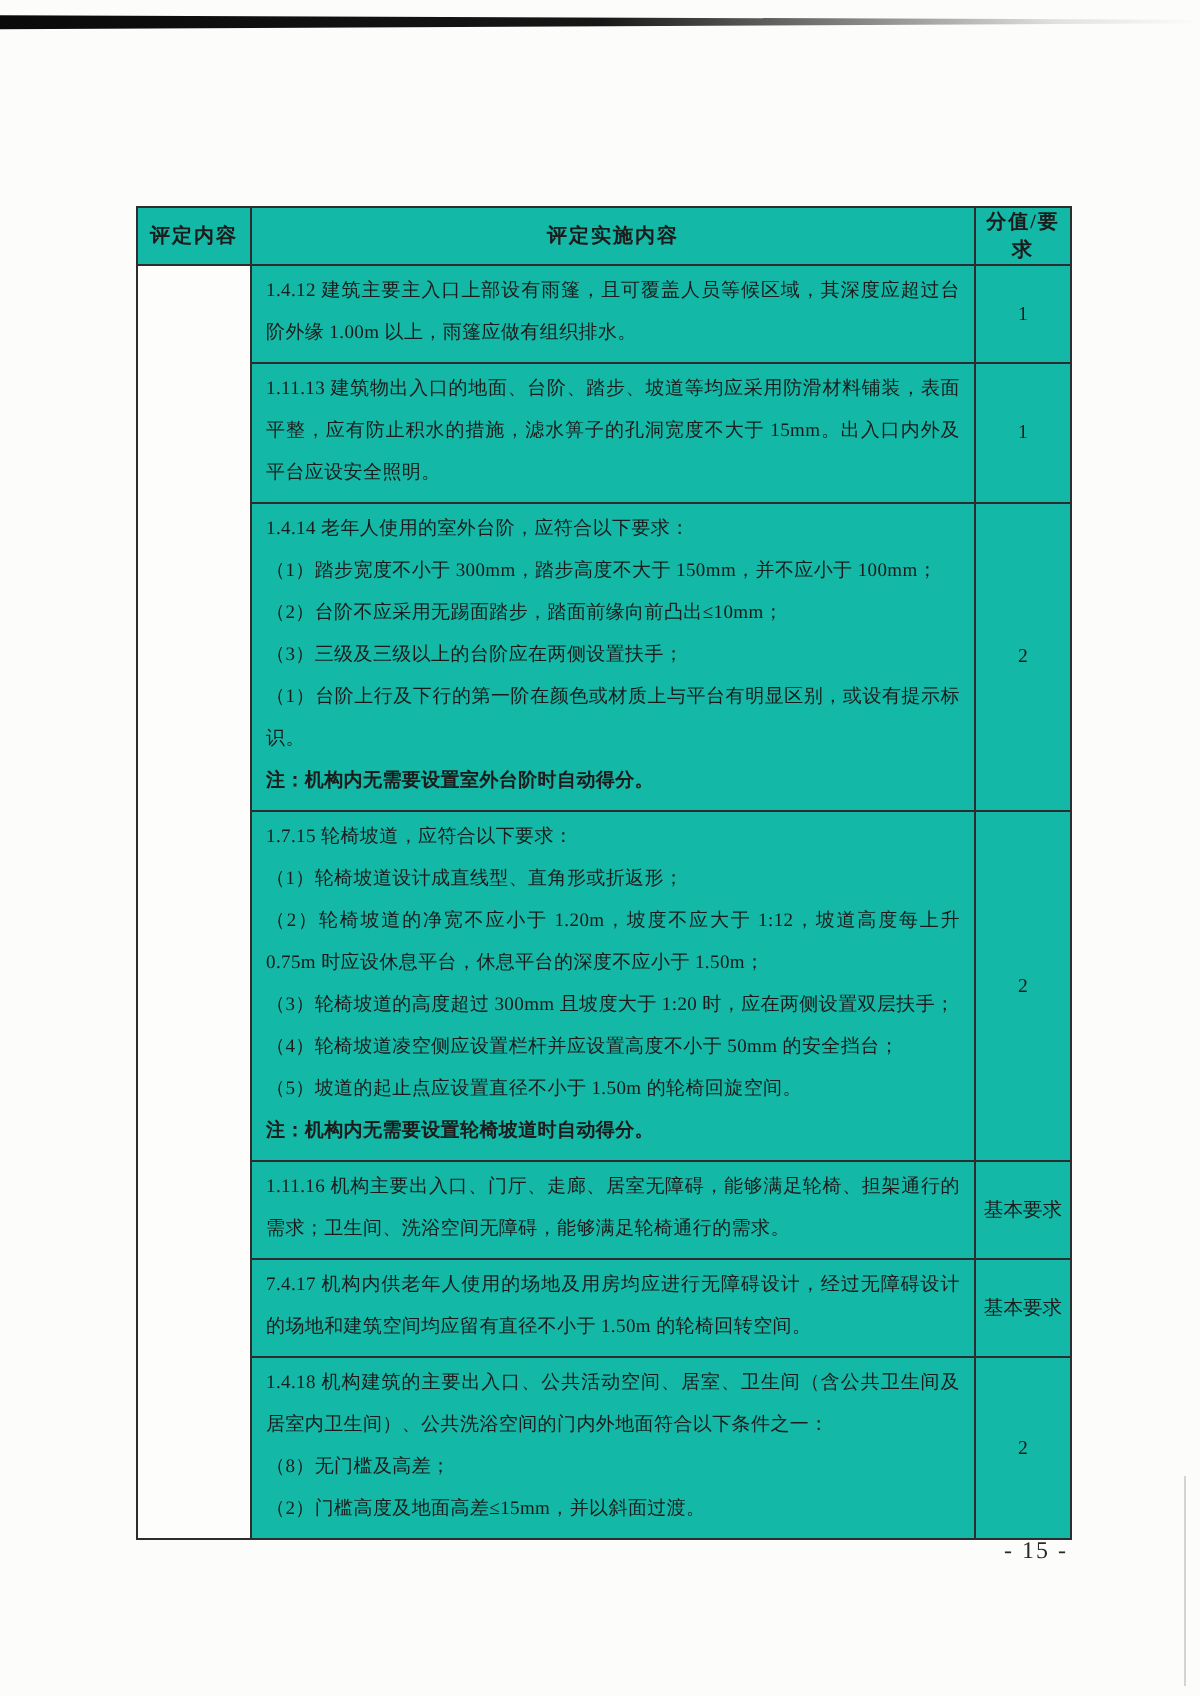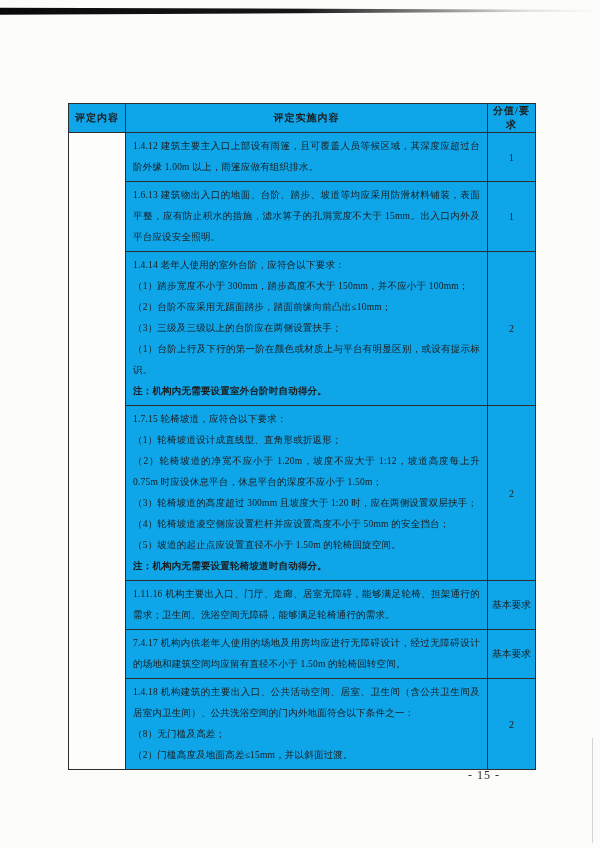--- a/index.html
+++ b/index.html
@@ -28,21 +28,21 @@
     background: #cccccc;
     opacity: 0.85;
   }
 
   .doc-table {
     position: absolute;
     left: 68px; top: 103px;
     width: 467px;
     border-collapse: collapse;
     table-layout: fixed;
-    background: #0ea5e9;
+    background: #14b8a6;
   }
   .doc-table th, .doc-table td {
     border: 1px solid #2d2d2d;
   }
   .doc-table th {
     font-size: 10px;
     font-weight: bold;
     text-align: center;
     vertical-align: middle;
     height: 25px;
@@ -70,20 +70,21 @@
     text-align: center;
     vertical-align: middle;
     font-size: 9.8px;
     padding: 2px 1px;
   }
 
   .page-number {
     position: absolute;
     left: 468px; top: 768px;
     width: 100px;
+    text-align: center;
     font-size: 12px;
     letter-spacing: 1px;
     color: #2a2a2a;
   }
 </style>
 </head>
 <body>
 
 <div class="scan-line-top"></div>
 <div class="scan-line-right"></div>
@@ -104,21 +105,21 @@
   <tbody id="table-body">
       <tr>
     <td class="category-cell" rowspan="7"></td>
         <td class="content-cell">
           <p class="line">1.4.12 建筑主要主入口上部设有雨篷，且可覆盖人员等候区域，其深度应超过台阶外缘 1.00m 以上，雨篷应做有组织排水。</p>
         </td>
     <td class="score-cell">1</td>
   </tr>
       <tr>
     <td class="content-cell">
-          <p class="line">1.6.13 建筑物出入口的地面、台阶、踏步、坡道等均应采用防滑材料铺装，表面平整，应有防止积水的措施，滤水箅子的孔洞宽度不大于 15mm。出入口内外及平台应设安全照明。</p>
+          <p class="line">1.11.13 建筑物出入口的地面、台阶、踏步、坡道等均应采用防滑材料铺装，表面平整，应有防止积水的措施，滤水箅子的孔洞宽度不大于 15mm。出入口内外及平台应设安全照明。</p>
         </td>
     <td class="score-cell">1</td>
   </tr>
       <tr>
     <td class="content-cell">
           <p class="line">1.4.14 老年人使用的室外台阶，应符合以下要求：</p>
           <p class="line">（1）踏步宽度不小于 300mm，踏步高度不大于 150mm，并不应小于 100mm；</p>
           <p class="line">（2）台阶不应采用无踢面踏步，踏面前缘向前凸出≤10mm；</p>
           <p class="line">（3）三级及三级以上的台阶应在两侧设置扶手；</p>
           <p class="line">（1）台阶上行及下行的第一阶在颜色或材质上与平台有明显区别，或设有提示标识。</p>

